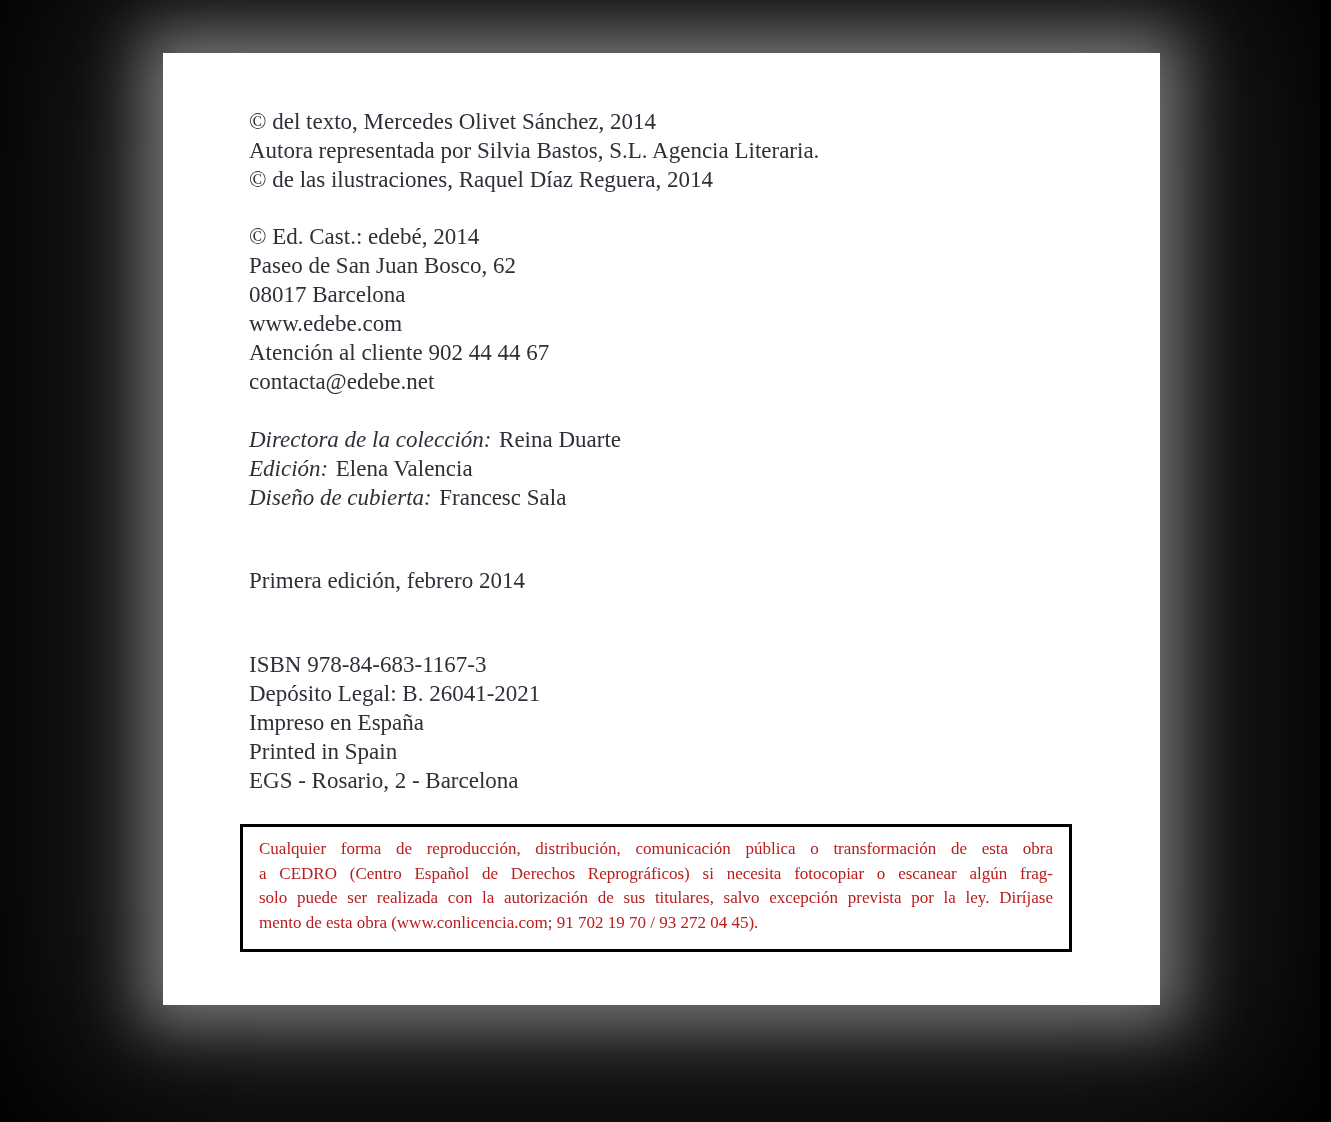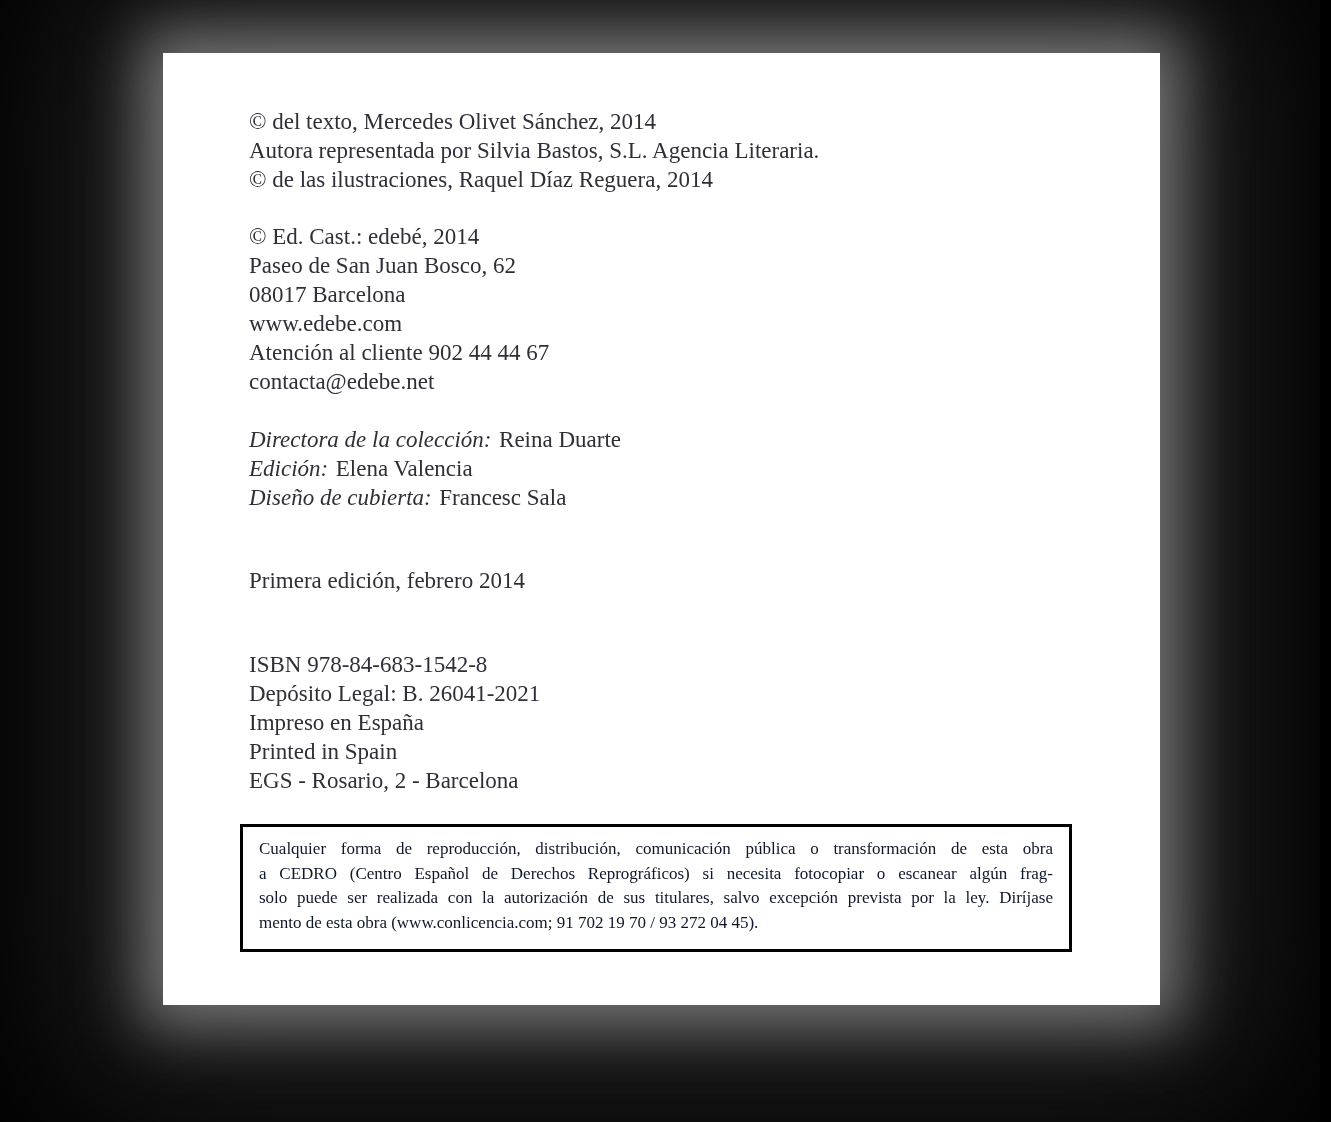--- a/index.html
+++ b/index.html
@@ -42,21 +42,21 @@
   }
   .legal-box {
     margin-top: 29px;
     margin-left: -9px;
     width: 832px;
     box-sizing: border-box;
     border: 3px solid #000000;
     padding: 10px 16px 14px 16px;
     font-size: 17px;
     line-height: 24.5px;
-    color: #0f172a;
+    color: #b91c1c;
   }
   .legal-line-justify {
     text-align: justify;
     text-align-last: justify;
   }
 </style>
 </head>
 <body>
 
 <div class="canvas">
@@ -86,21 +86,21 @@
           <span class="credit-label">Edición:</span><span>Elena Valencia</span>
         </div>
         <div>
           <span class="credit-label">Diseño de cubierta:</span><span>Francesc Sala</span>
         </div>
       </div>
 
       <div class="block block-edition">Primera edición, febrero 2014</div>
 
       <div class="block block-printing">
-        <div>ISBN 978-84-683-1542-8</div>
+        <div>ISBN 978-84-683-1167-3</div>
         <div>Depósito Legal: B. 26041-2021</div>
         <div>Impreso en España</div>
         <div>Printed in Spain</div>
         <div>EGS - Rosario, 2 - Barcelona</div>
       </div>
 
       <div class="legal-box">
         <div class="legal-line-justify">Cualquier forma de reproducción, distribución, comunicación pública o transformación de esta obra</div>
         <div class="legal-line-justify">a CEDRO (Centro Español de Derechos Reprográficos) si necesita fotocopiar o escanear algún frag-</div>
         <div class="legal-line-justify">solo puede ser realizada con la autorización de sus titulares, salvo excepción prevista por la ley. Diríjase</div>

